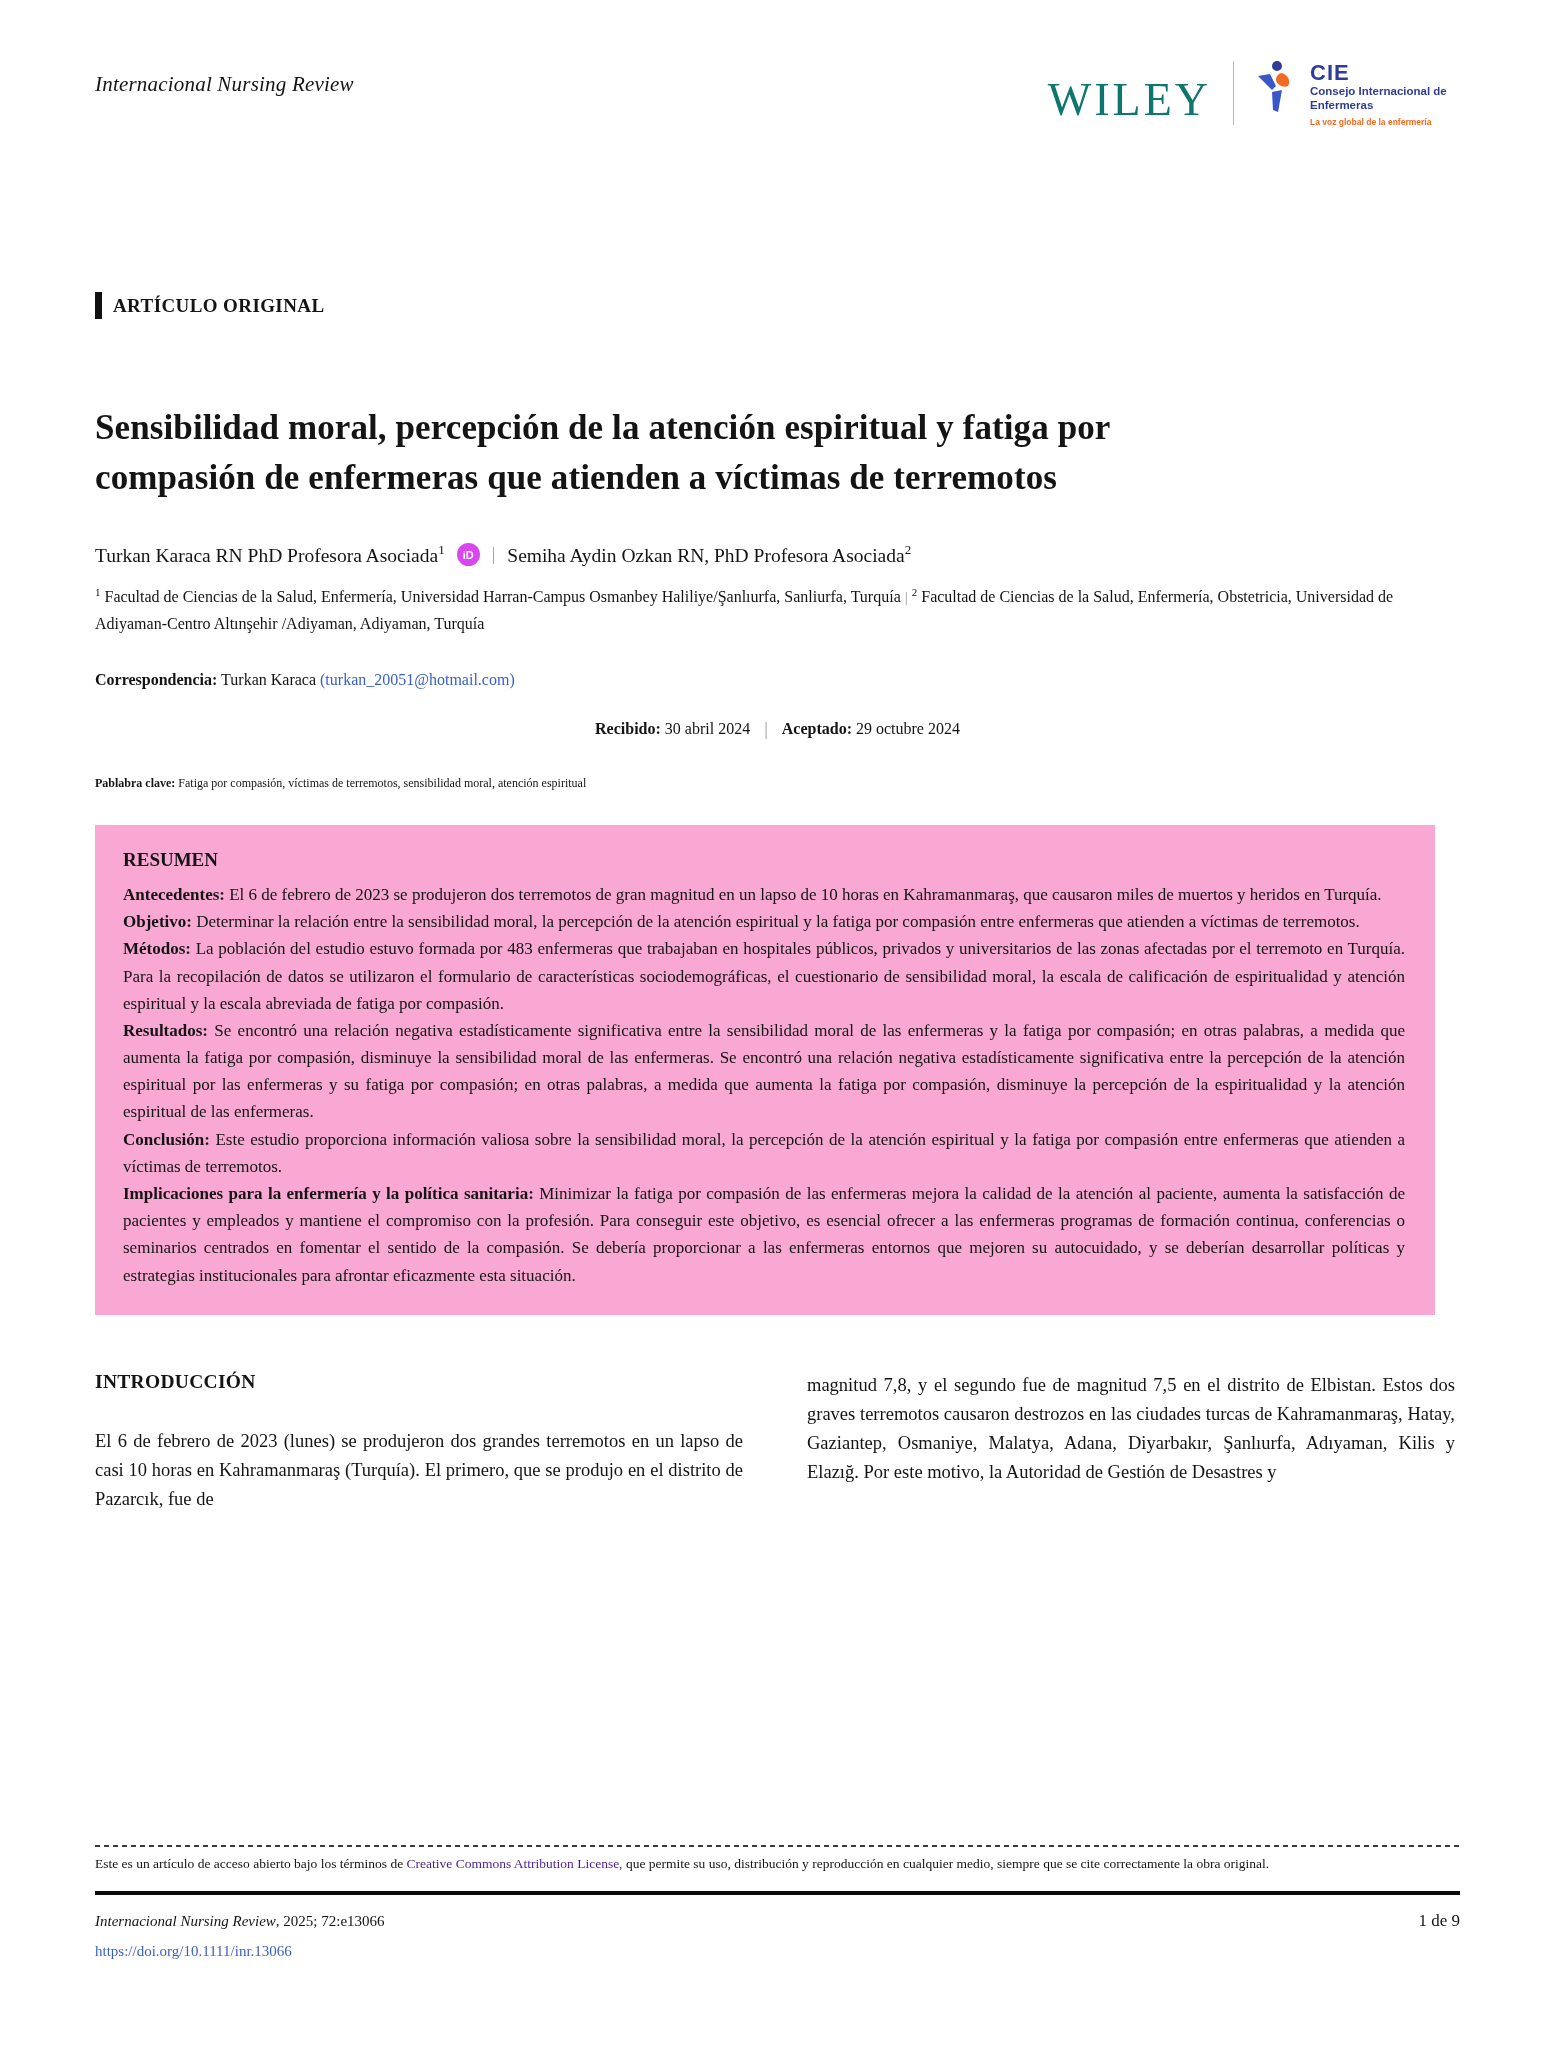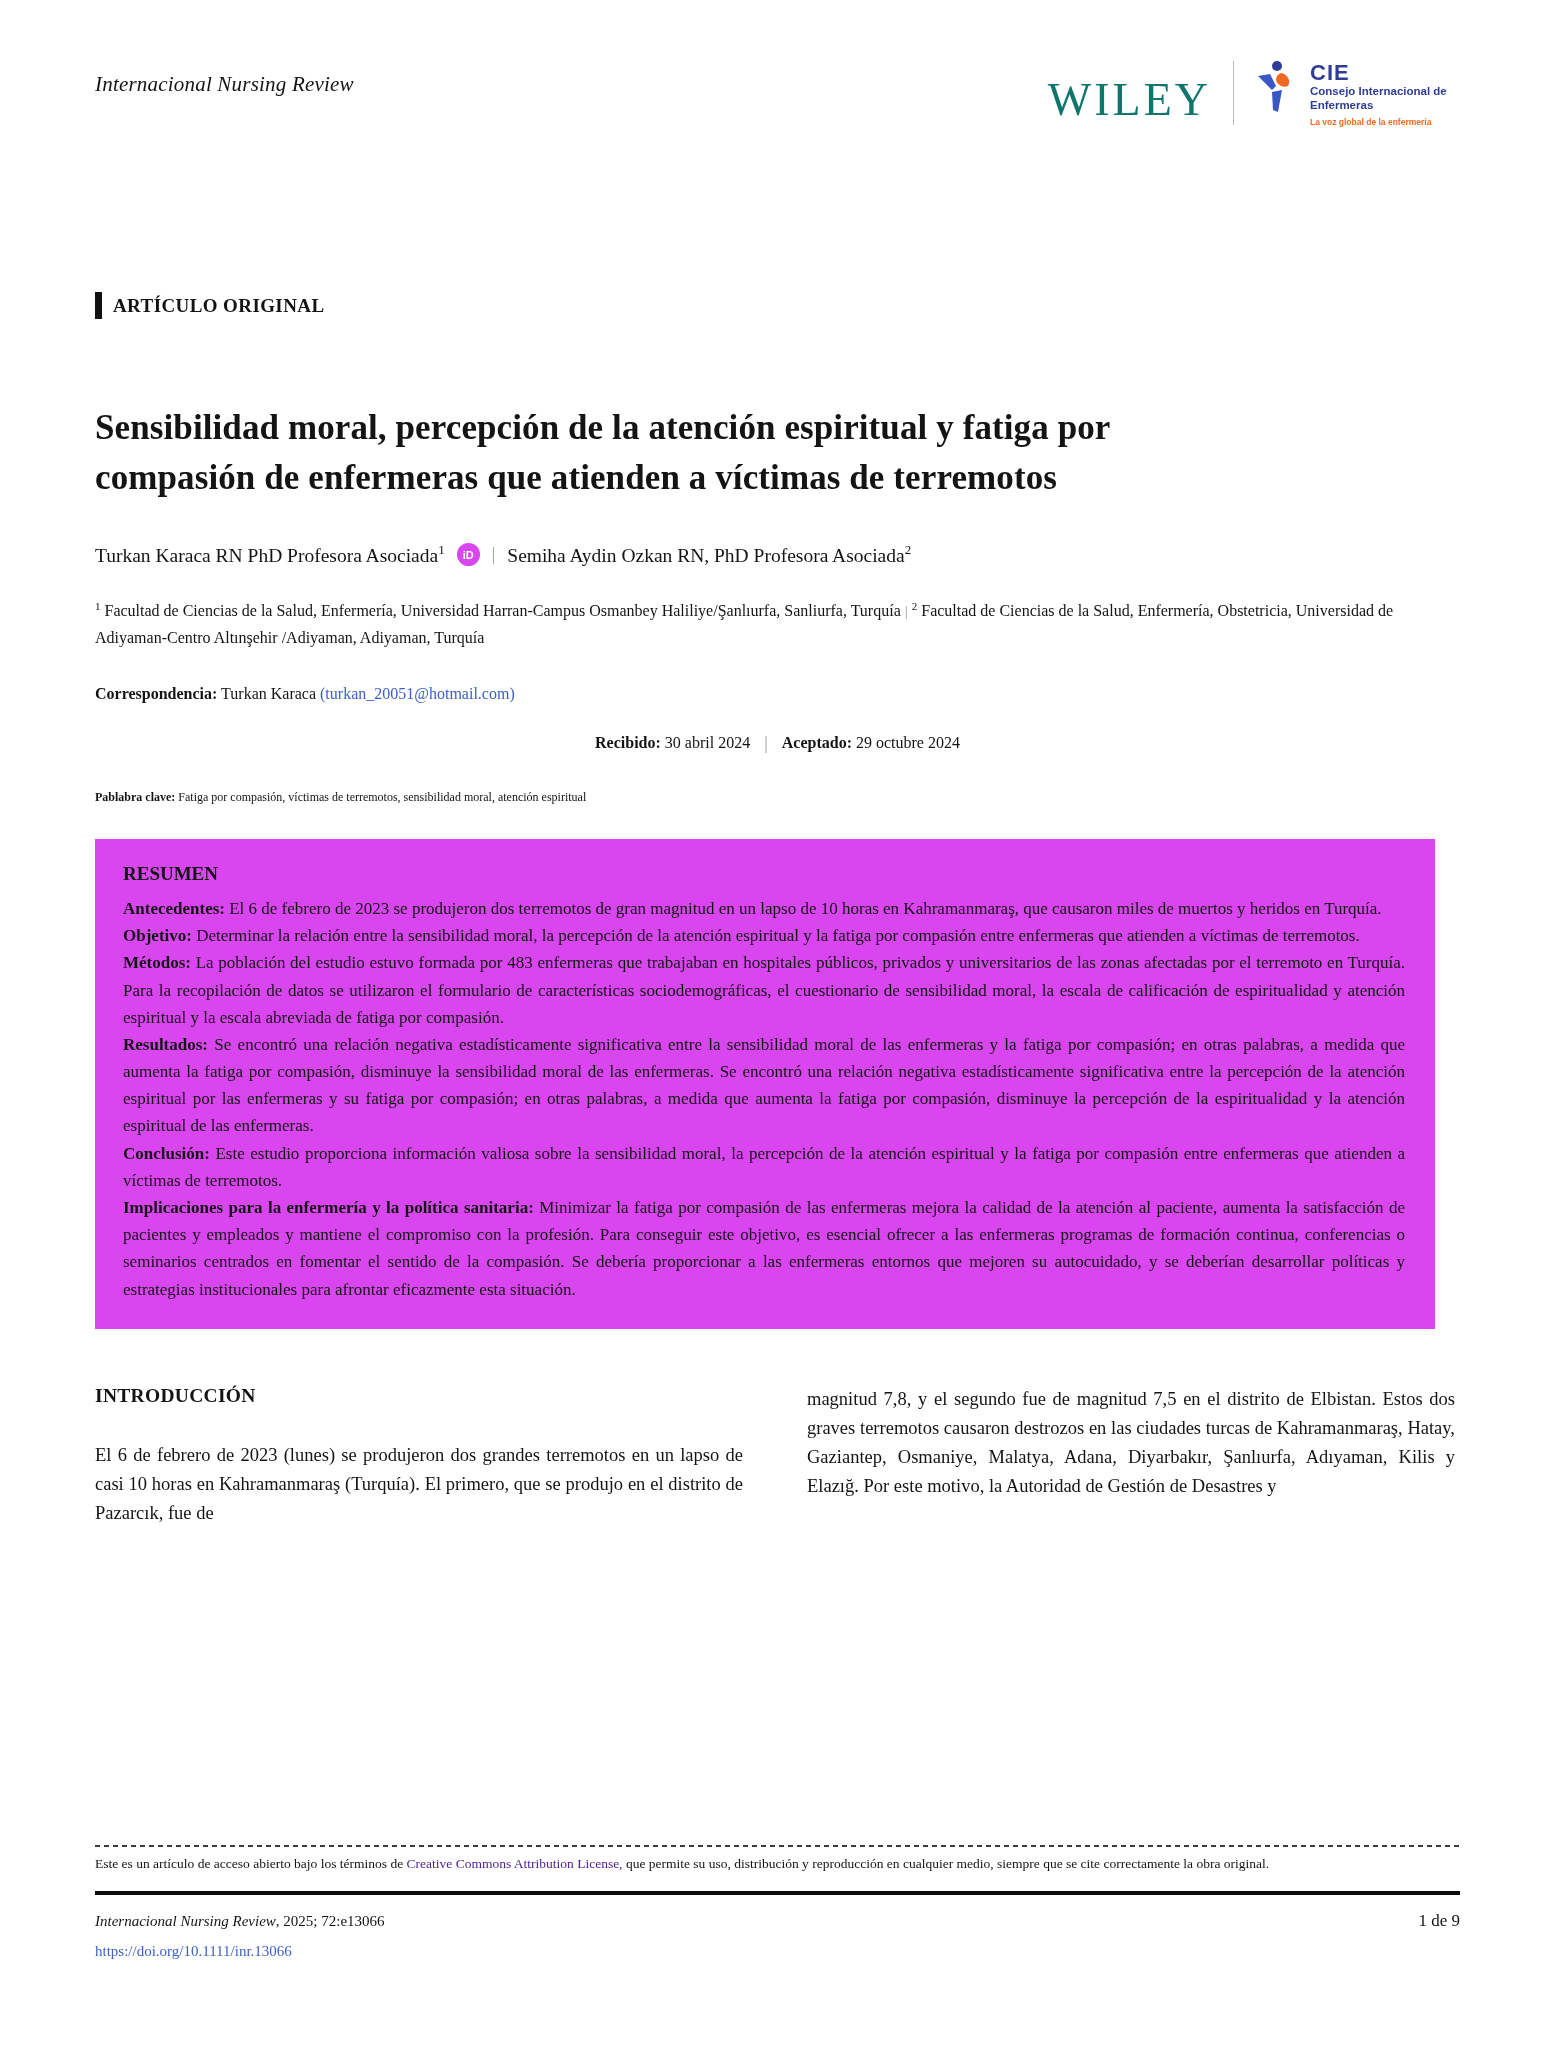--- a/index.html
+++ b/index.html
@@ -31,32 +31,32 @@
   .arttype-label{font-weight:bold;font-size:19px;letter-spacing:.4px;}
   
   .title{font-size:35px;font-weight:bold;line-height:1.42;max-width:1020px;margin-top:84px;letter-spacing:.1px;}
   
   .authors{margin-top:40px;font-size:19.5px;display:flex;align-items:center;gap:12px;}
   .authors sup{font-size:13px;}
   .orcid{display:inline-flex;align-items:center;justify-content:center;width:23px;height:23px;border-radius:50%;
          background:#d946ef;color:#fff;font-family:"Liberation Sans",sans-serif;font-size:11px;font-weight:bold;}
   .a-div{color:#9a9a9a;font-size:18px;}
   
-  .affil{margin-top:30px;font-size:16px;line-height:1.65;max-width:1330px;}
+  .affil{margin-top:16px;font-size:16px;line-height:1.65;max-width:1330px;}
   .affil sup{font-size:11px;}
   .affil .a-div{font-size:15px;}
   
   .meta{margin-top:34px;font-size:16px;}
   .meta b{font-weight:bold;}
   .dates{margin-top:30px;font-size:16px;display:flex;gap:14px;align-items:center;justify-content:center;}
   .kw{margin-top:36px;font-size:12px;}
   a.lnk{color:#3b5fc8;text-decoration:none;}
   a.lnk2{color:#4c1d95;text-decoration:none;}
   
-  .absbox{margin-top:34px;width:1340px;box-sizing:border-box;background:#d946ef;padding:24px 30px 26px 28px;}
+  .absbox{margin-top:34px;width:1340px;box-sizing:border-box;background:#f9a8d4;padding:24px 30px 26px 28px;}
   .abs-title{font-weight:bold;font-size:19px;margin-bottom:10px;}
   .abs p{margin:0;font-size:17px;line-height:1.6;text-align:justify;}
   .abs b{font-weight:bold;}
   
   .intro{display:flex;margin-top:56px;gap:64px;}
   .col{width:648px;}
   .intro-h{font-weight:bold;font-size:19.5px;letter-spacing:.3px;}
   .col p{font-size:18.5px;line-height:1.58;text-align:justify;margin:34px 0 0 0;}
   .col.right p{margin-top:0;}
   

